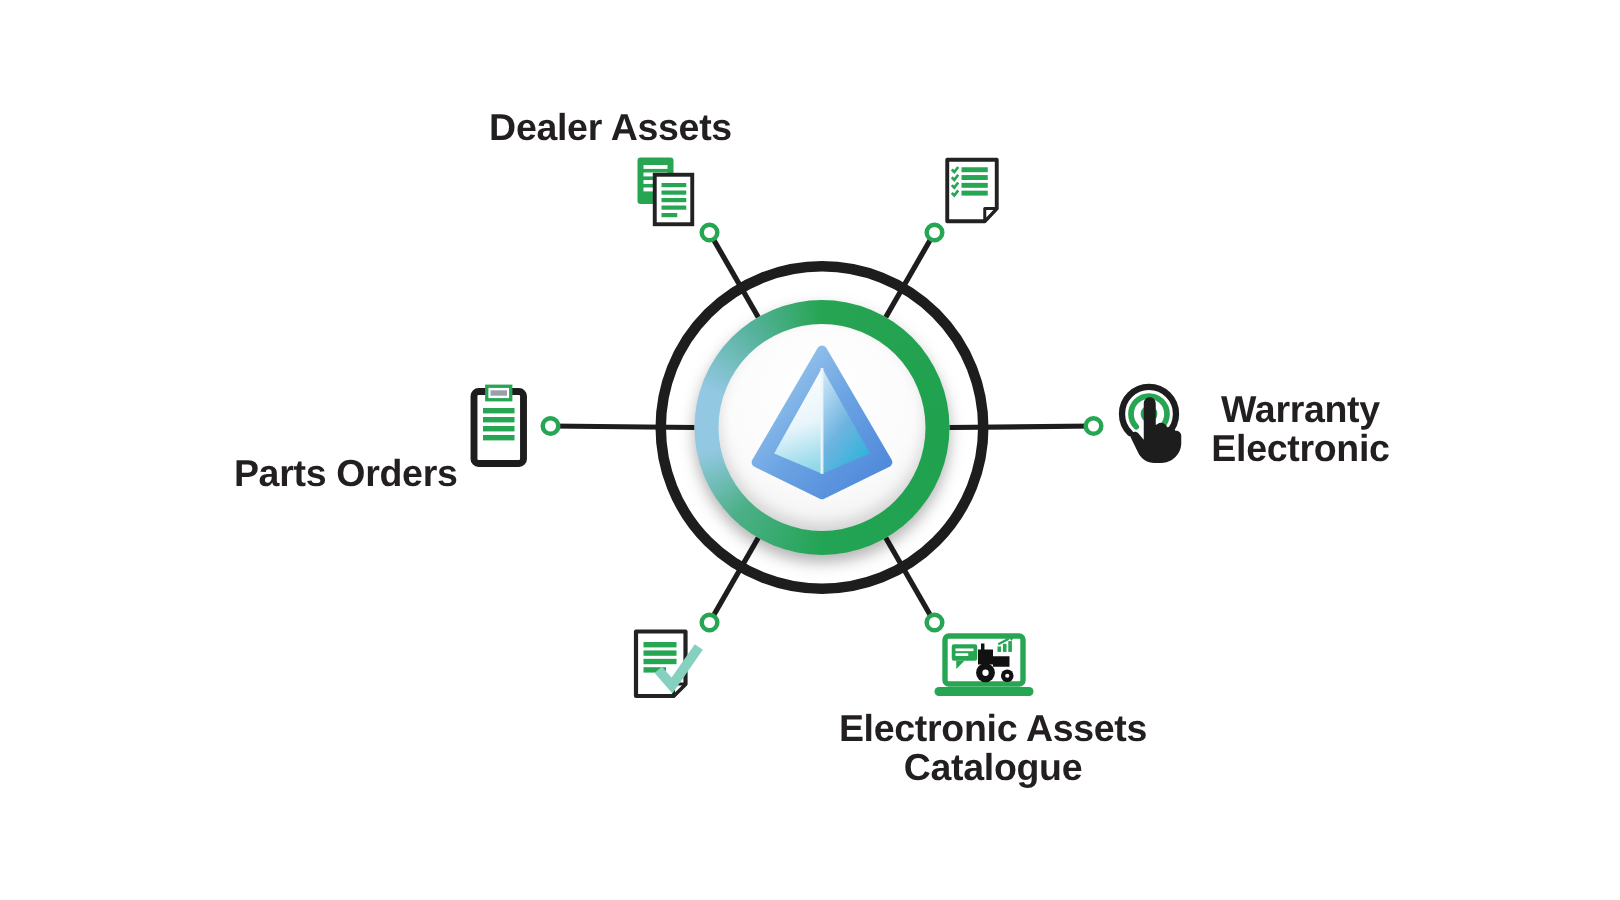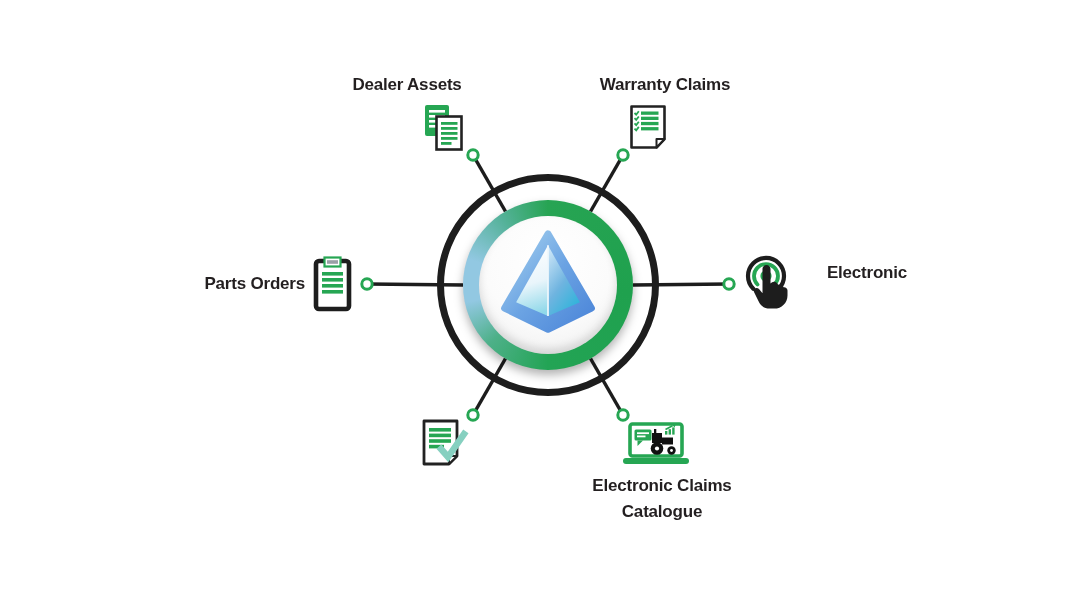--- a/index.html
+++ b/index.html
@@ -19,25 +19,25 @@
       #92c8e2 258deg,#92c8e2 288deg,#55b29a 325deg,#27a453 360deg);
     filter:drop-shadow(0 5px 5px rgba(0,0,0,0.30));
   }
   .inner-circle{
     position:absolute;left:479px;top:216px;width:138px;height:138px;border-radius:50%;
     background:radial-gradient(circle at 50% 32%,#ffffff 0%,#fbfbfb 55%,#ebebeb 100%);
     box-shadow:inset 0 -5px 9px rgba(0,0,0,0.13);
   }
   .pyramid{position:absolute;left:490px;top:226px;}
   .node-label{
-    position:absolute;color:#231f20;font-weight:700;font-size:17px;line-height:26px;
+    position:absolute;color:#231f20;font-weight:700;font-size:25px;line-height:26px;
     letter-spacing:-0.2px;white-space:nowrap;
   }
   .t-center{text-align:center;}
-  .t-right{text-align:right;}
+  .t-right{text-align:right;margin-top:32px;}
   .node-icon{position:absolute;}
 </style>
 </head>
 <body>
 
 <div class="canvas">
 
   <svg class="spokes" width="1080" height="600">
     <g stroke="#1d1d1d" stroke-width="3.5">
       <line x1="505.5" y1="211.5" x2="473" y2="155"></line>
@@ -96,21 +96,20 @@
     <rect x="12.5" y="12.5" width="25" height="33" fill="#ffffff" stroke="#222222" stroke-width="2.6"></rect>
     <g fill="#26a653">
       <rect x="17" y="18" width="16.5" height="2.8"></rect>
         <rect x="17" y="23" width="16.5" height="2.8"></rect>
       <rect x="17" y="28" width="16.5" height="2.8"></rect>
         <rect x="17" y="33" width="16.5" height="2.8"></rect>
       <rect x="17" y="38" width="10.5" height="2.8"></rect>
     </g>
   </svg>
 
-  <div class="node-label t-center" style="left:545px;top:72px;width:240px;">Warranty Claims</div>
   <svg class="node-icon" style="left:629px;top:104px;" width="38" height="46" viewBox="0 0 38 46">
     <path d="M2.5 2.5 H35.5 V35 L27.5 43.5 H2.5 Z" fill="#ffffff" stroke="#222222" stroke-width="2.6" stroke-linejoin="round"></path>
     <path d="M27.5 35 H35.5 L27.5 43.5 Z" fill="#ffffff" stroke="#222222" stroke-width="2" stroke-linejoin="round"></path>
     <g fill="#26a653">
       <rect x="12" y="7.5" width="17.5" height="3.3"></rect>
         <rect x="12" y="12.7" width="17.5" height="3.3"></rect>
       <rect x="12" y="17.9" width="17.5" height="3.3"></rect>
         <rect x="12" y="23.1" width="17.5" height="3.3"></rect>
     </g>
     <g fill="none" stroke="#26a653" stroke-width="1.8">
@@ -128,20 +127,21 @@
     <rect x="15" y="5.2" width="11" height="3.6" fill="#9aa0a6"></rect>
     <g fill="#26a653">
       <rect x="10" y="17" width="21" height="3.6"></rect>
         <rect x="10" y="23" width="21" height="3.6"></rect>
       <rect x="10" y="29" width="21" height="3.6"></rect>
         <rect x="10" y="35" width="21" height="3.6"></rect>
     </g>
   </svg>
 
   <div class="node-label t-center" style="left:796px;top:260px;width:142px;">
+    <div>Warranty</div>
     <div>Electronic</div>
   </div>
   <svg class="node-icon" style="left:742px;top:252px;" width="54" height="60" viewBox="0 0 54 60">
     <path d="M36.7 36.7 A18 18 0 1 0 11.3 36.7" fill="none" stroke="#1d1d1d" stroke-width="4.2" stroke-linecap="round"></path>
     <path d="M32.5 32.5 A12 12 0 1 0 15.5 32.5" fill="none" stroke="#26a653" stroke-width="3.8" stroke-linecap="round"></path>
     <circle cx="24" cy="24" r="5.6" fill="#26a653"></circle>
     <path d="M20.5 17 c0-2.3 1.8-4.1 4-4.1 s4 1.8 4 4.1 v14.4 l1.2-.8 c1.8-1.3 4.3-.9 5.6.9 l.9 1.3 c1.6-.8 3.6-.3 4.6 1.2 l.8 1.2 c2-.3 3.9 1.2 3.9 3.3 v4.9 c0 7.3-5.9 13.2-13.2 13.2 h-4.7 c-4.6 0-8.8-2.6-10.8-6.8 l-4.8-9.8 c-.9-1.9.5-4.1 2.6-4.1 .9 0 1.8.4 2.4 1.1 l3.5 4.2 Z" fill="#1d1d1d"></path>
   </svg>
 
   <div class="node-label t-center" style="left:343px;top:473px;width:200px;">
@@ -152,21 +152,21 @@
     <g fill="#26a653">
       <rect x="8" y="10" width="22" height="3.6"></rect>
         <rect x="8" y="15.6" width="22" height="3.6"></rect>
       <rect x="8" y="21.2" width="22" height="3.6"></rect>
         <rect x="8" y="26.8" width="15" height="3.6"></rect>
     </g>
     <path d="M20 31 L27 39 L43 16" fill="none" stroke="#86d0c0" stroke-width="6.5" stroke-linecap="square"></path>
   </svg>
 
   <div class="node-label t-center" style="left:542px;top:473px;width:240px;">
-    <div>Electronic Claims</div>
+    <div>Electronic Assets</div>
     <div>Catalogue</div>
   </div>
   <svg class="node-icon" style="left:621px;top:422px;" width="70" height="44" viewBox="0 0 70 44">
     <rect x="9" y="2" width="52" height="32" rx="2.5" fill="#ffffff" stroke="#26a653" stroke-width="3.6"></rect>
     <rect x="2" y="36" width="66" height="6" rx="3" fill="#26a653"></rect>
     <g>
       <rect x="13.5" y="7.5" width="17" height="11" rx="1.5" fill="#26a653"></rect>
       <rect x="16" y="10.3" width="12" height="1.8" fill="#ffffff"></rect>
       <rect x="16" y="13.5" width="8.5" height="1.8" fill="#ffffff"></rect>
       <path d="M16.5 18.5 v5.5 l5.5 -5.5 Z" fill="#26a653"></path>

